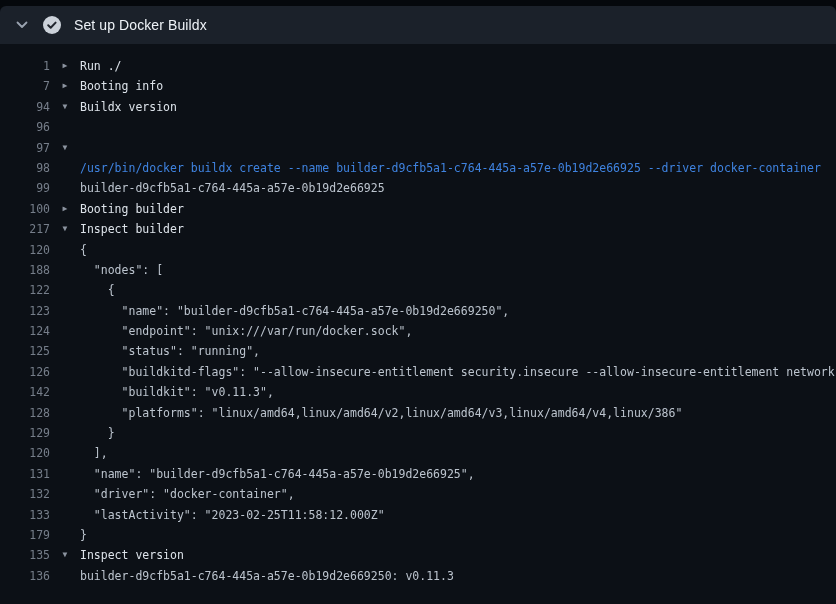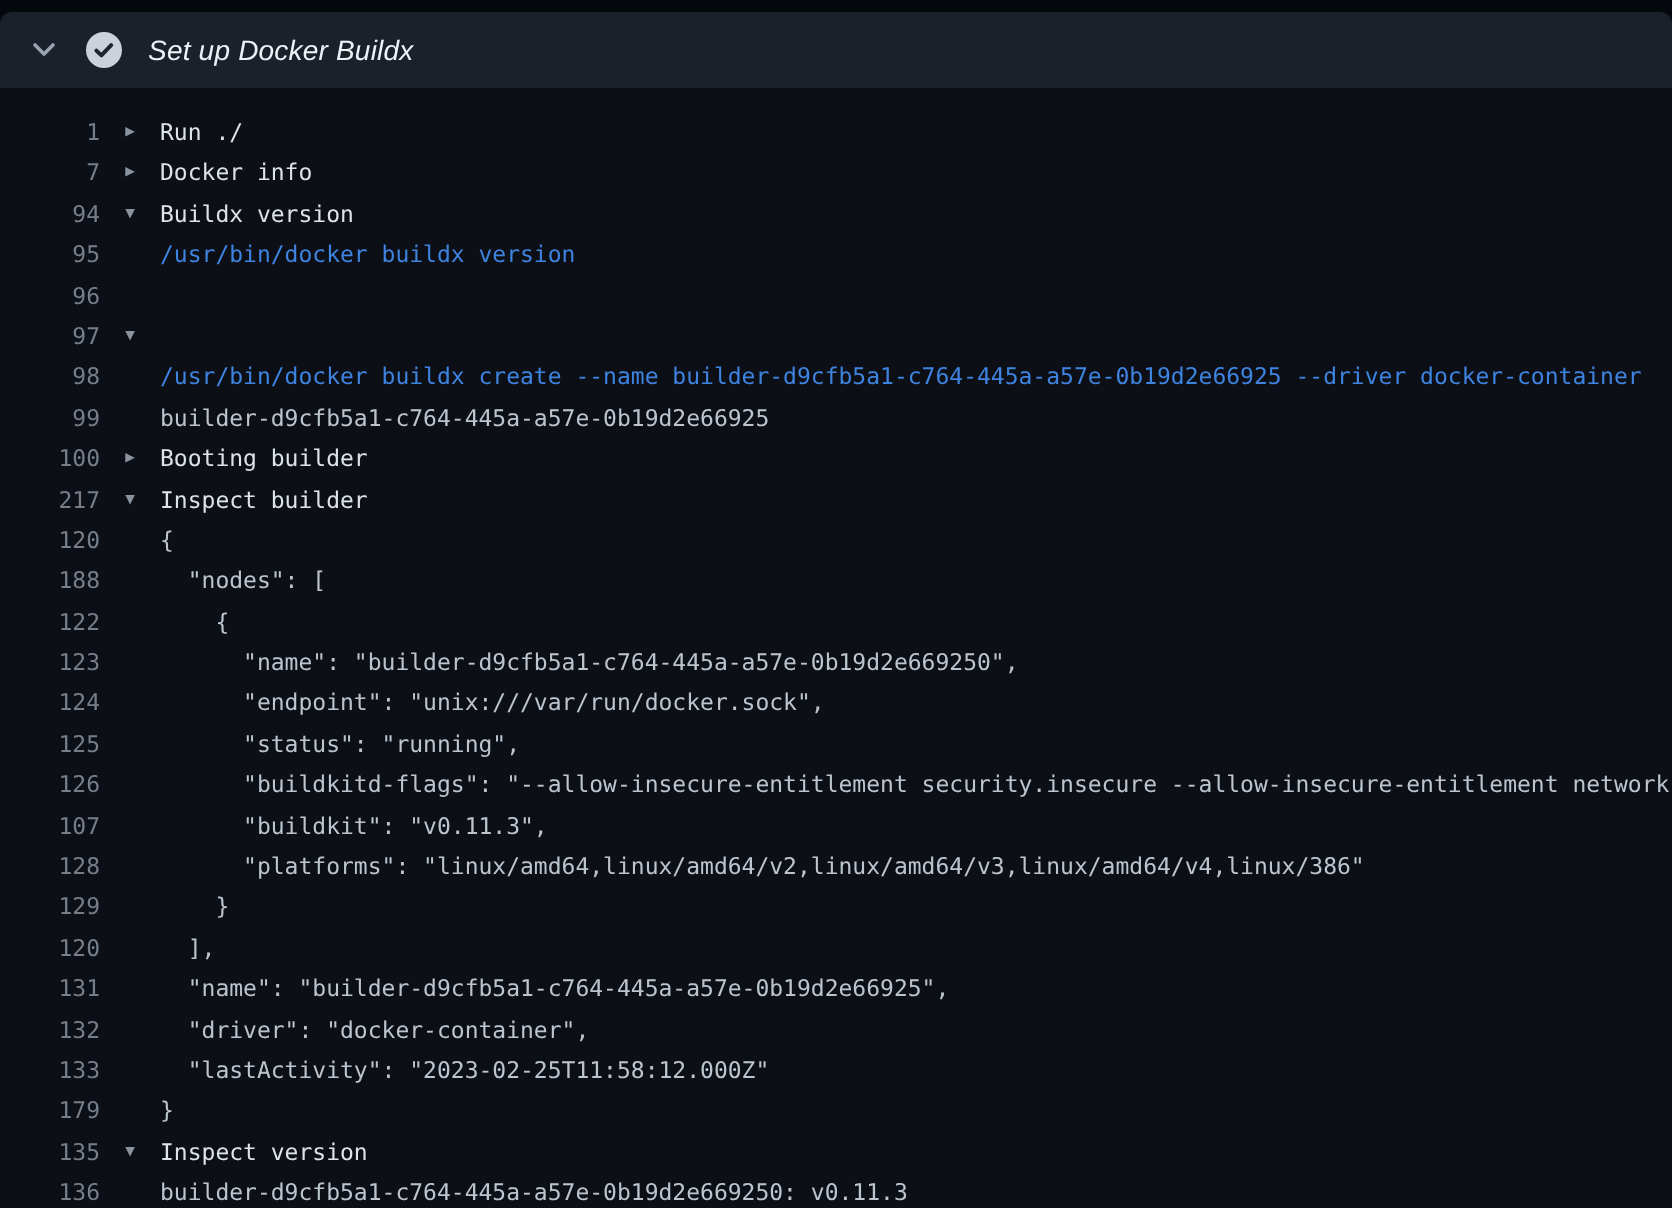--- a/index.html
+++ b/index.html
@@ -13,21 +13,21 @@
     margin-top:6px;height:38px;flex:none;
     background:var(--bg_header,#1b212a);
     border-radius:6px 6px 0 0;
     display:flex;align-items:center;
     padding-left:14px;gap:13px;cursor:pointer;
   }
   .chev{display:flex;align-items:center;justify-content:center;width:16px;height:16px;}
   .check{display:flex;align-items:center;justify-content:center;width:18px;height:18px;}
   .title{
     color:var(--text_header,#eef2f7);
-    font-size:14px;letter-spacing:.1px;font-style:italic;
+    font-size:14px;letter-spacing:.1px;
   }
   .logs{
     flex:1;background:var(--bg_log,#0c1016);
     padding-top:12px;overflow:hidden;
     font-family:"DejaVu Sans Mono",monospace;font-size:11.5px;
   }
   .line{display:flex;height:20.4px;line-height:20.4px;white-space:pre;}
   .num{
     width:50px;flex:none;text-align:right;
     color:var(--text_line_number,#767e8a);
@@ -64,31 +64,26 @@
   </div>
   <div class="logs" id="logs">
       <div class="line group-collapsed">
     <span class="num">1</span>
     <span class="arrow">▶</span>
     <span class="text">Run ./</span>
   </div>
       <div class="line group-collapsed">
     <span class="num">7</span>
     <span class="arrow">▶</span>
-    <span class="text">Docker info</span>
+    <span class="text">Booting info</span>
   </div>
       <div class="line group-expanded">
     <span class="num">94</span>
     <span class="arrow">▼</span>
     <span class="text">Buildx version</span>
-  </div>
-      <div class="line command">
-    <span class="num">95</span>
-    <span class="arrow"></span>
-    <span class="text">/usr/bin/docker buildx version</span>
   </div>
       <div class="line output">
     <span class="num">96</span>
     <span class="arrow"></span>
   </div>
       <div class="line group-expanded">
     <span class="num">97</span>
     <span class="arrow">▼</span>
   </div>
       <div class="line command">
@@ -140,21 +135,21 @@
     <span class="num">125</span>
     <span class="arrow"></span>
     <span class="text">      "status": "running",</span>
   </div>
       <div class="line output">
     <span class="num">126</span>
     <span class="arrow"></span>
     <span class="text">      "buildkitd-flags": "--allow-insecure-entitlement security.insecure --allow-insecure-entitlement network.host",</span>
   </div>
       <div class="line output">
-    <span class="num">107</span>
+    <span class="num">142</span>
     <span class="arrow"></span>
     <span class="text">      "buildkit": "v0.11.3",</span>
   </div>
       <div class="line output">
     <span class="num">128</span>
     <span class="arrow"></span>
     <span class="text">      "platforms": "linux/amd64,linux/amd64/v2,linux/amd64/v3,linux/amd64/v4,linux/386"</span>
   </div>
       <div class="line output">
     <span class="num">129</span>

